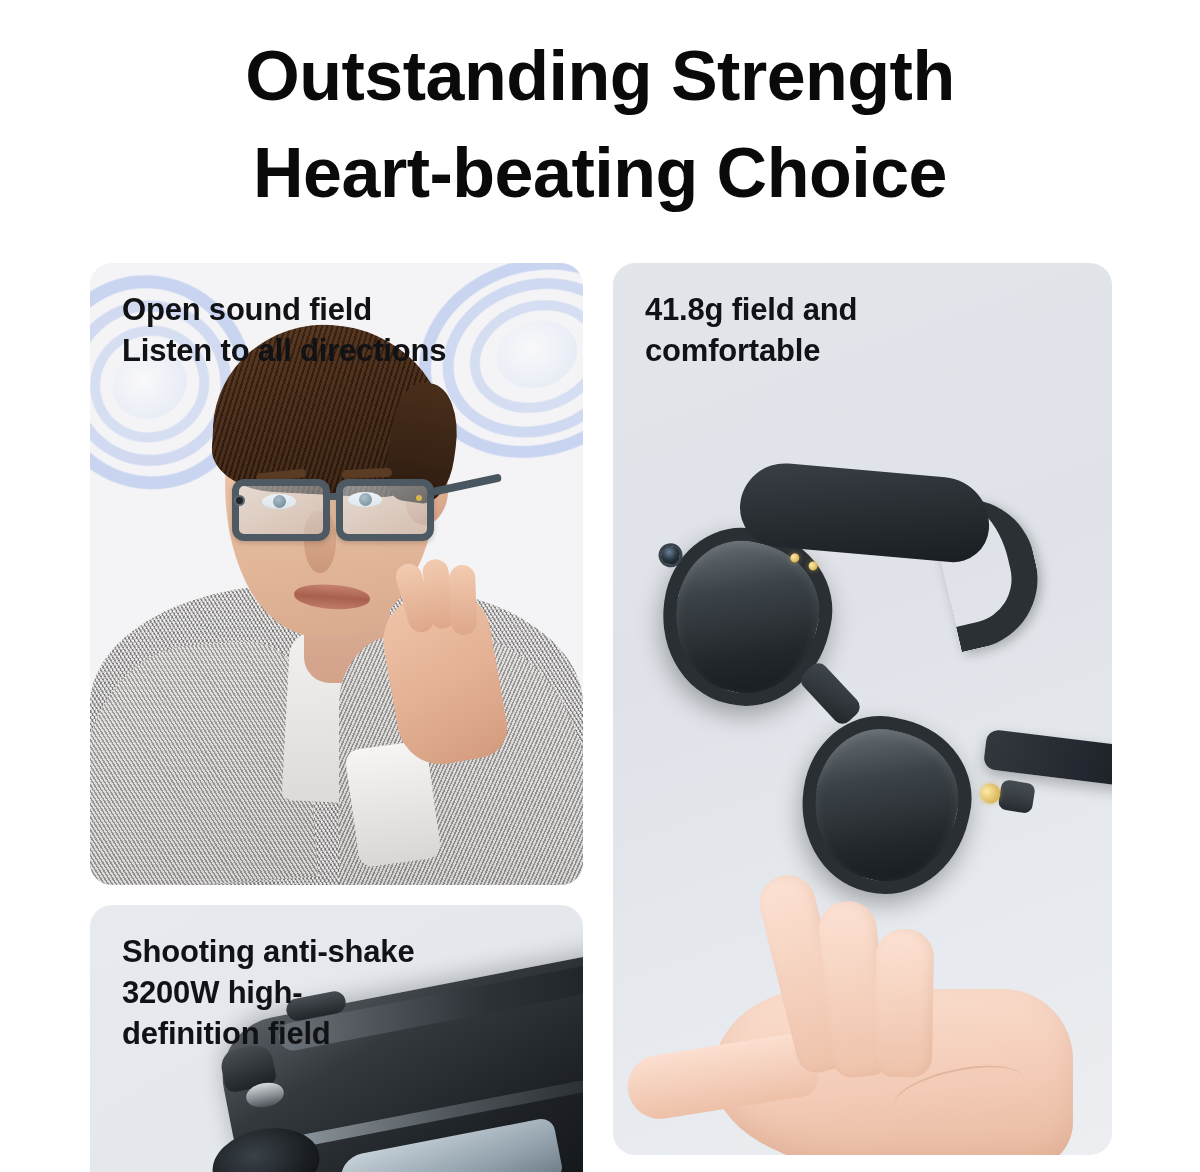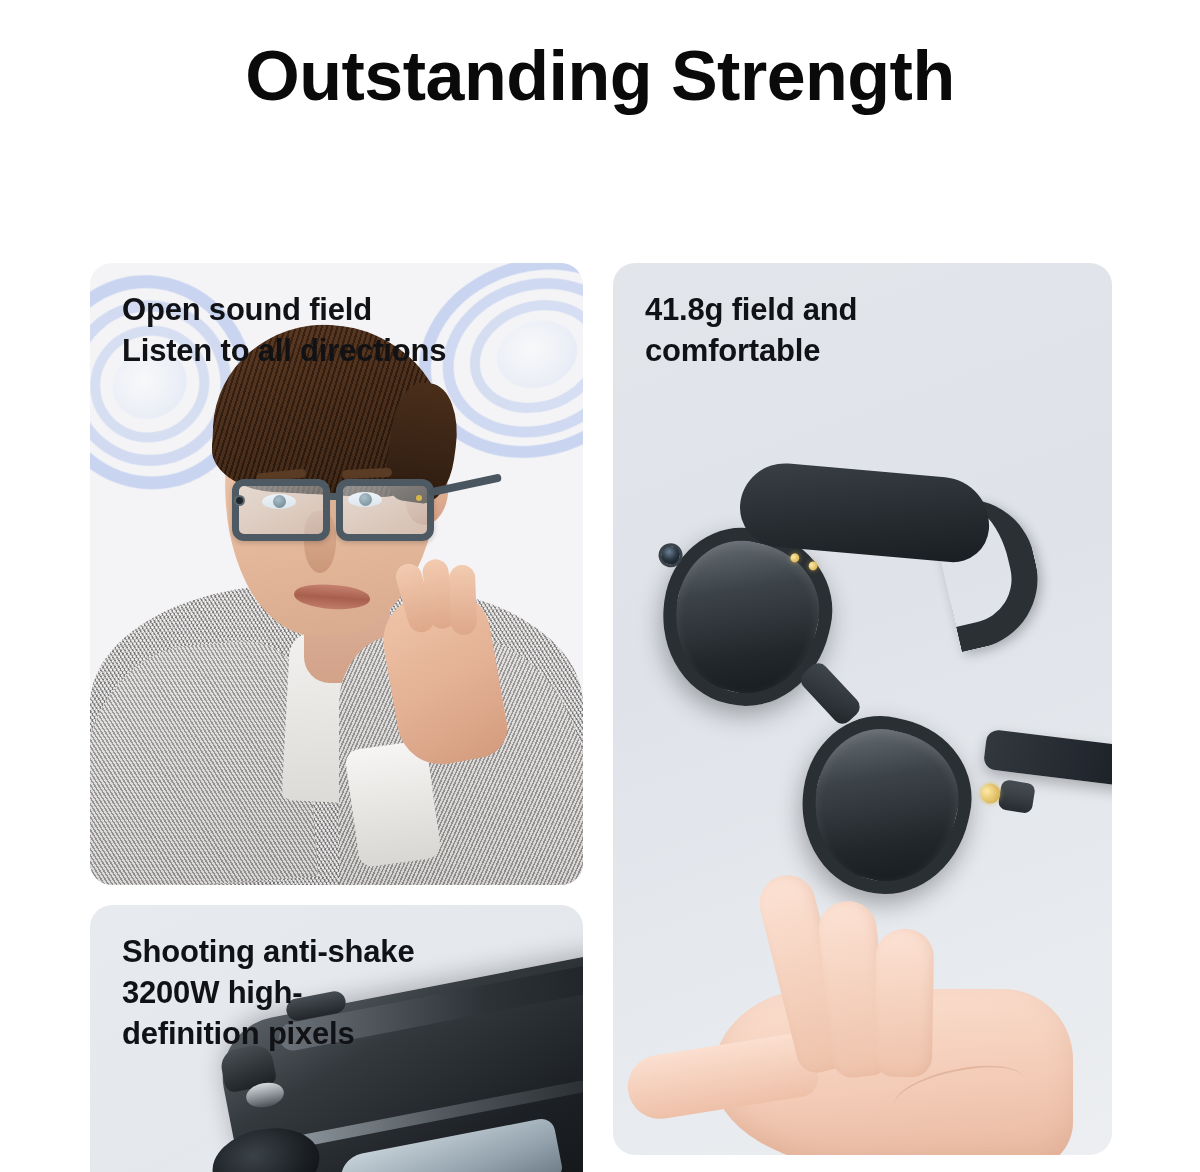--- a/index.html
+++ b/index.html
@@ -430,20 +430,21 @@
     transform: rotate(-11deg);
   }
 </style>
 </head>
 <body>
 
 <div class="page">
 
   <h1 class="headline">
     <span class="headline-line">Outstanding Strength</span>
+    <span class="headline-line">Heart-beating Choice</span>
   </h1>
 
   <section class="card" id="card-sound">
 
     <div class="art">
 
       <div class="ripple-group" id="ripple-left">
         <div class="ripple r1"></div>
         <div class="ripple r2"></div>
         <div class="ripple r3"></div>
@@ -543,16 +544,16 @@
         <div class="macro-btn"></div>
         <div class="macro-knob"></div>
         <div class="macro-screw"></div>
         <div class="macro-glass"></div>
         <div class="macro-lens"></div>
       </div>
     </div>
 
     <div class="card-title">Shooting anti-shake
 3200W high-
-definition pixels</div>
+definition field</div>
   </section>
 
 </div>
 
 </body></html>

